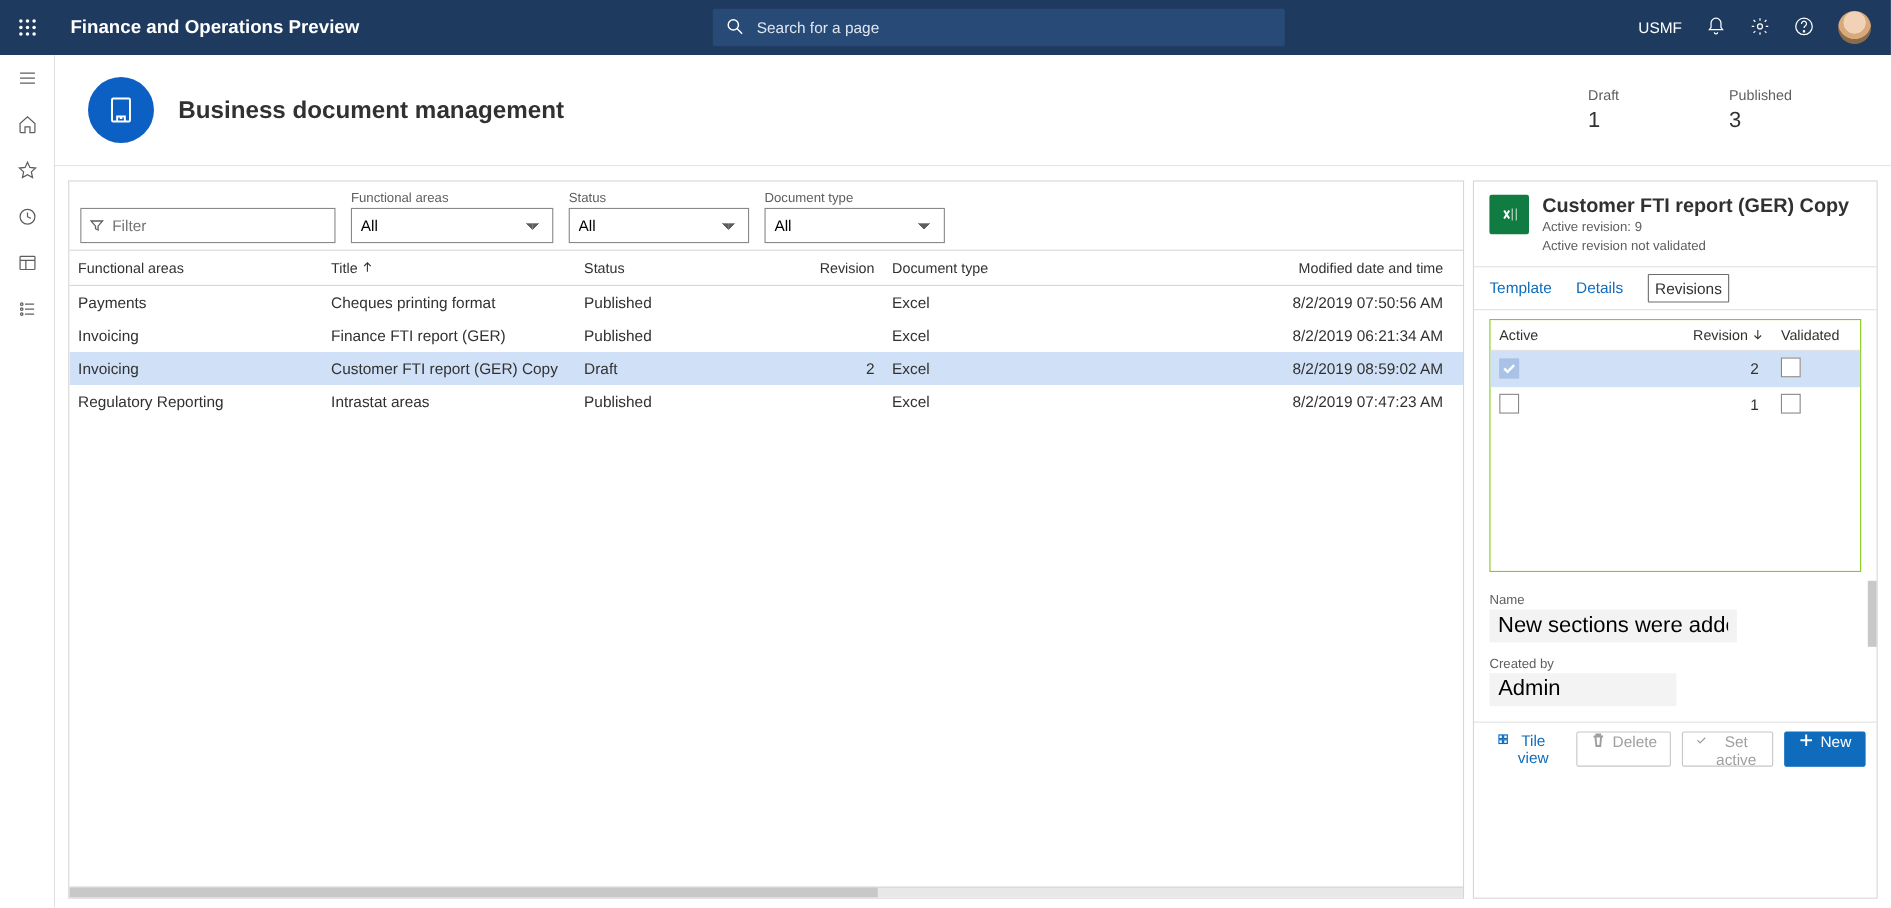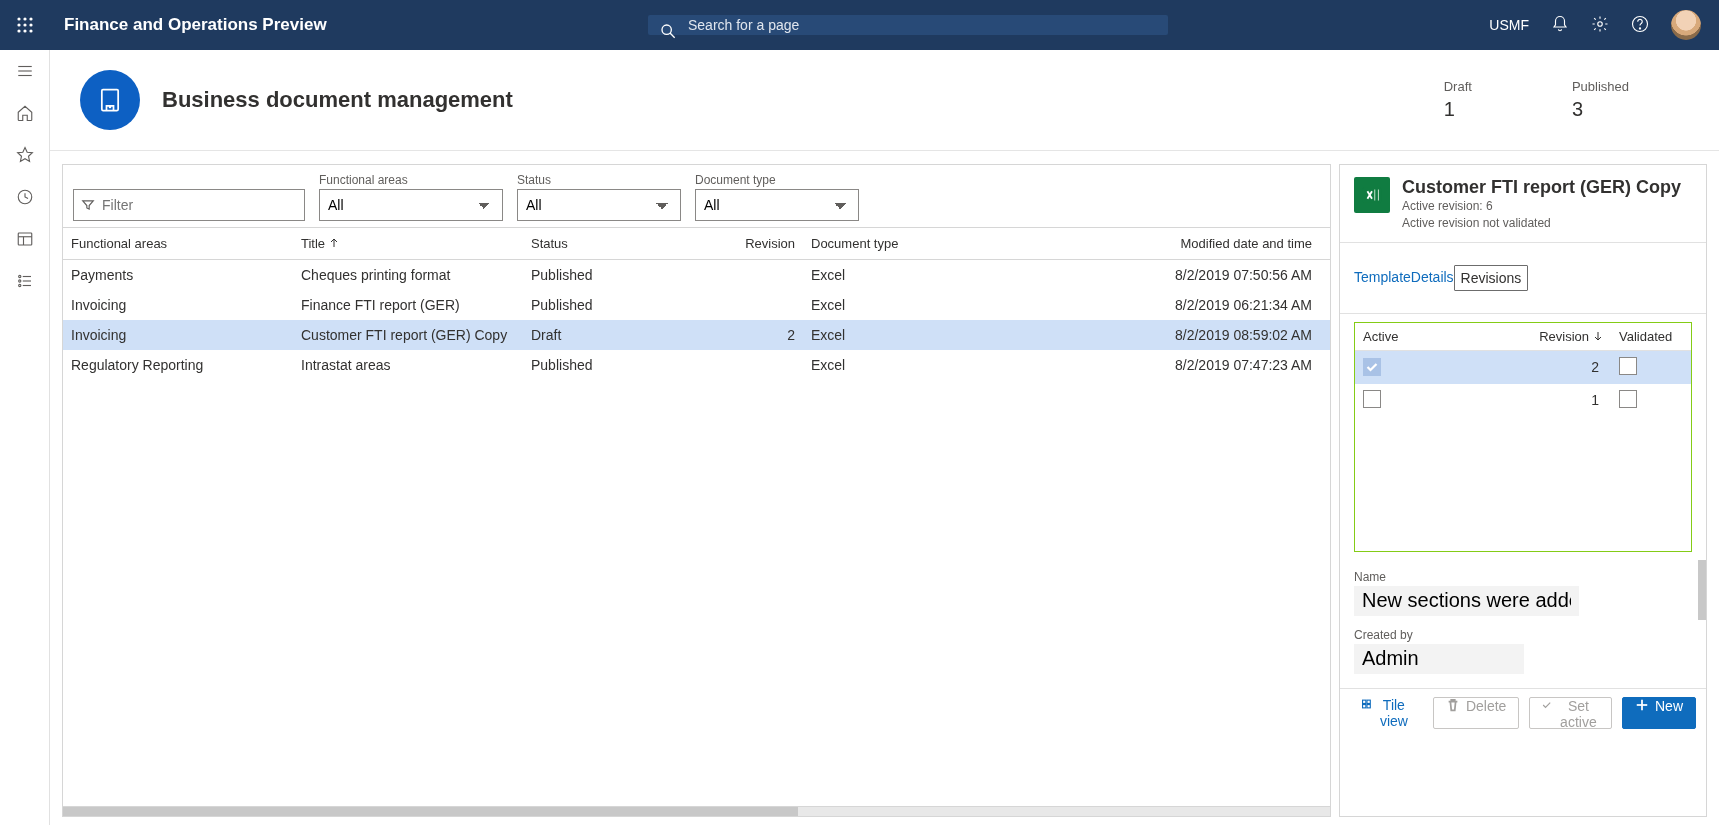--- a/index.html
+++ b/index.html
@@ -4,21 +4,21 @@
 <style>
 * { box-sizing: border-box; margin: 0; padding: 0; }
 body { font-family: "Segoe UI", Arial, sans-serif; font-size: 14px; color: #323130; background: #fff; overflow: hidden; }
 
 
 .topbar { height: 50px; background: #1f3a5f; color: #fff; display: flex; align-items: center; }
 .waffle { width: 50px; height: 50px; display: flex; align-items: center; justify-content: center; cursor: pointer; }
 .waffle svg { width: 18px; height: 18px; fill: #fff; }
 .app-title { font-size: 17px; font-weight: 600; padding-left: 14px; }
 .search-wrap { flex: 0 0 520px; margin-left: auto; margin-right: auto; position: relative; left: 0; }
-.search-input { width: 520px; height: 20px; background: #284a77; border: none; border-radius: 2px; color: #eab308; padding-left: 40px; font-size: 14px; }
+.search-input { width: 520px; height: 34px; background: #284a77; border: none; border-radius: 2px; color: #eab308; padding-left: 40px; font-size: 14px; }
 .search-input::placeholder { color: #e0e6ee; }
 .search-icon { position: absolute; left: 12px; top: 8px; }
 .search-icon svg { width: 16px; height: 16px; stroke: #fff; fill: none; stroke-width: 2; }
 .topbar-right { display: flex; align-items: center; gap: 22px; padding-right: 18px; }
 .tb-icon { cursor: pointer; }
 .tb-icon svg { width: 18px; height: 18px; stroke: #fff; fill: none; stroke-width: 1.5; }
 .avatar { width: 30px; height: 30px; border-radius: 50%; background: radial-gradient(circle at 50% 35%, #f2d2b6 0 40%, #d8a97b 42% 60%, #8b6b4a 62% 100%); cursor: pointer; }
 
 
 .leftrail { position: absolute; top: 50px; left: 0; width: 50px; bottom: 0; border-right: 1px solid #e1e1e1; display: flex; flex-direction: column; align-items: center; padding-top: 0; gap: 0; }
@@ -65,21 +65,21 @@
 .grid-body { flex: 1; overflow: auto; }
 .grid-scroll { height: 10px; background: #e8e8e8; border-top: 1px solid #d6d6d6; position: relative; }
 .grid-scroll-thumb { position: absolute; left: 0; top: 0; height: 100%; width: 58%; background: #c8c8c8; }
 
 
 .sp-header { display: flex; padding: 12px 14px 10px 14px; gap: 12px; }
 .sp-icon { width: 36px; height: 36px; background: #0b6a3f; display: flex; align-items: center; justify-content: center; flex-shrink: 0; border-radius: 2px; background: linear-gradient(#107c41,#107c41); }
 .sp-icon svg { width: 22px; height: 22px; fill: #fff; }
 .sp-title { font-size: 18px; font-weight: 600; color: #323130; }
 .sp-sub { font-size: 12px; color: #605e5c; line-height: 1.4; }
-.sp-tabs { display: flex; border-top: 1px solid #e1e1e1; border-bottom: 1px solid #e1e1e1; padding: 16px 14px; }
+.sp-tabs { display: flex; gap: 22px; border-top: 1px solid #e1e1e1; border-bottom: 1px solid #e1e1e1; padding: 0 14px; }
 .sp-tab { padding: 10px 0; font-size: 14px; color: #0f6cbd; cursor: pointer; }
 .sp-tab.active { color: #323130; border: 1px solid #6c6c6c; padding: 4px 6px; margin: 6px 0; border-radius: 1px; }
 .rev-table { border: 1px solid #84cc16; margin: 8px 14px; }
 .rev-head { display: grid; grid-template-columns: 1fr 80px 80px; border-bottom: 1px solid #e1e1e1; font-size: 13px; }
 .rh { padding: 6px 8px; display: flex; align-items: center; gap: 4px; }
 .rh.right { justify-content: flex-end; }
 .rev-row { display: grid; grid-template-columns: 1fr 80px 80px; align-items: center; }
 .rev-row.selected { background: #cfe0f7; }
 .rc { padding: 6px 8px; }
 .rc.right { text-align: right; padding-right: 12px; }
@@ -303,21 +303,21 @@
         <div class="sp-icon">
             <svg viewBox="0 0 24 24">
               <rect x="2" y="4" width="20" height="16" rx="1" fill="#107c41"></rect>
               <path d="M7 8l5 8M12 8l-5 8" stroke="#fff" stroke-width="2"></path>
               <line x1="15" y1="6" x2="15" y2="18" stroke="#d4ead7" stroke-width="1"></line>
               <line x1="19" y1="6" x2="19" y2="18" stroke="#d4ead7" stroke-width="1"></line>
             </svg>
           </div>
         <div>
           <div class="sp-title">Customer FTI report (GER) Copy</div>
-          <div class="sp-sub">Active revision: 6</div>
+          <div class="sp-sub">Active revision: 9</div>
           <div class="sp-sub">Active revision not validated</div>
         </div>
       </div>
 
       <div class="sp-tabs">
         <div class="sp-tab">Template</div>
         <div class="sp-tab">Details</div>
         <div class="sp-tab active">Revisions</div>
       </div>
 

